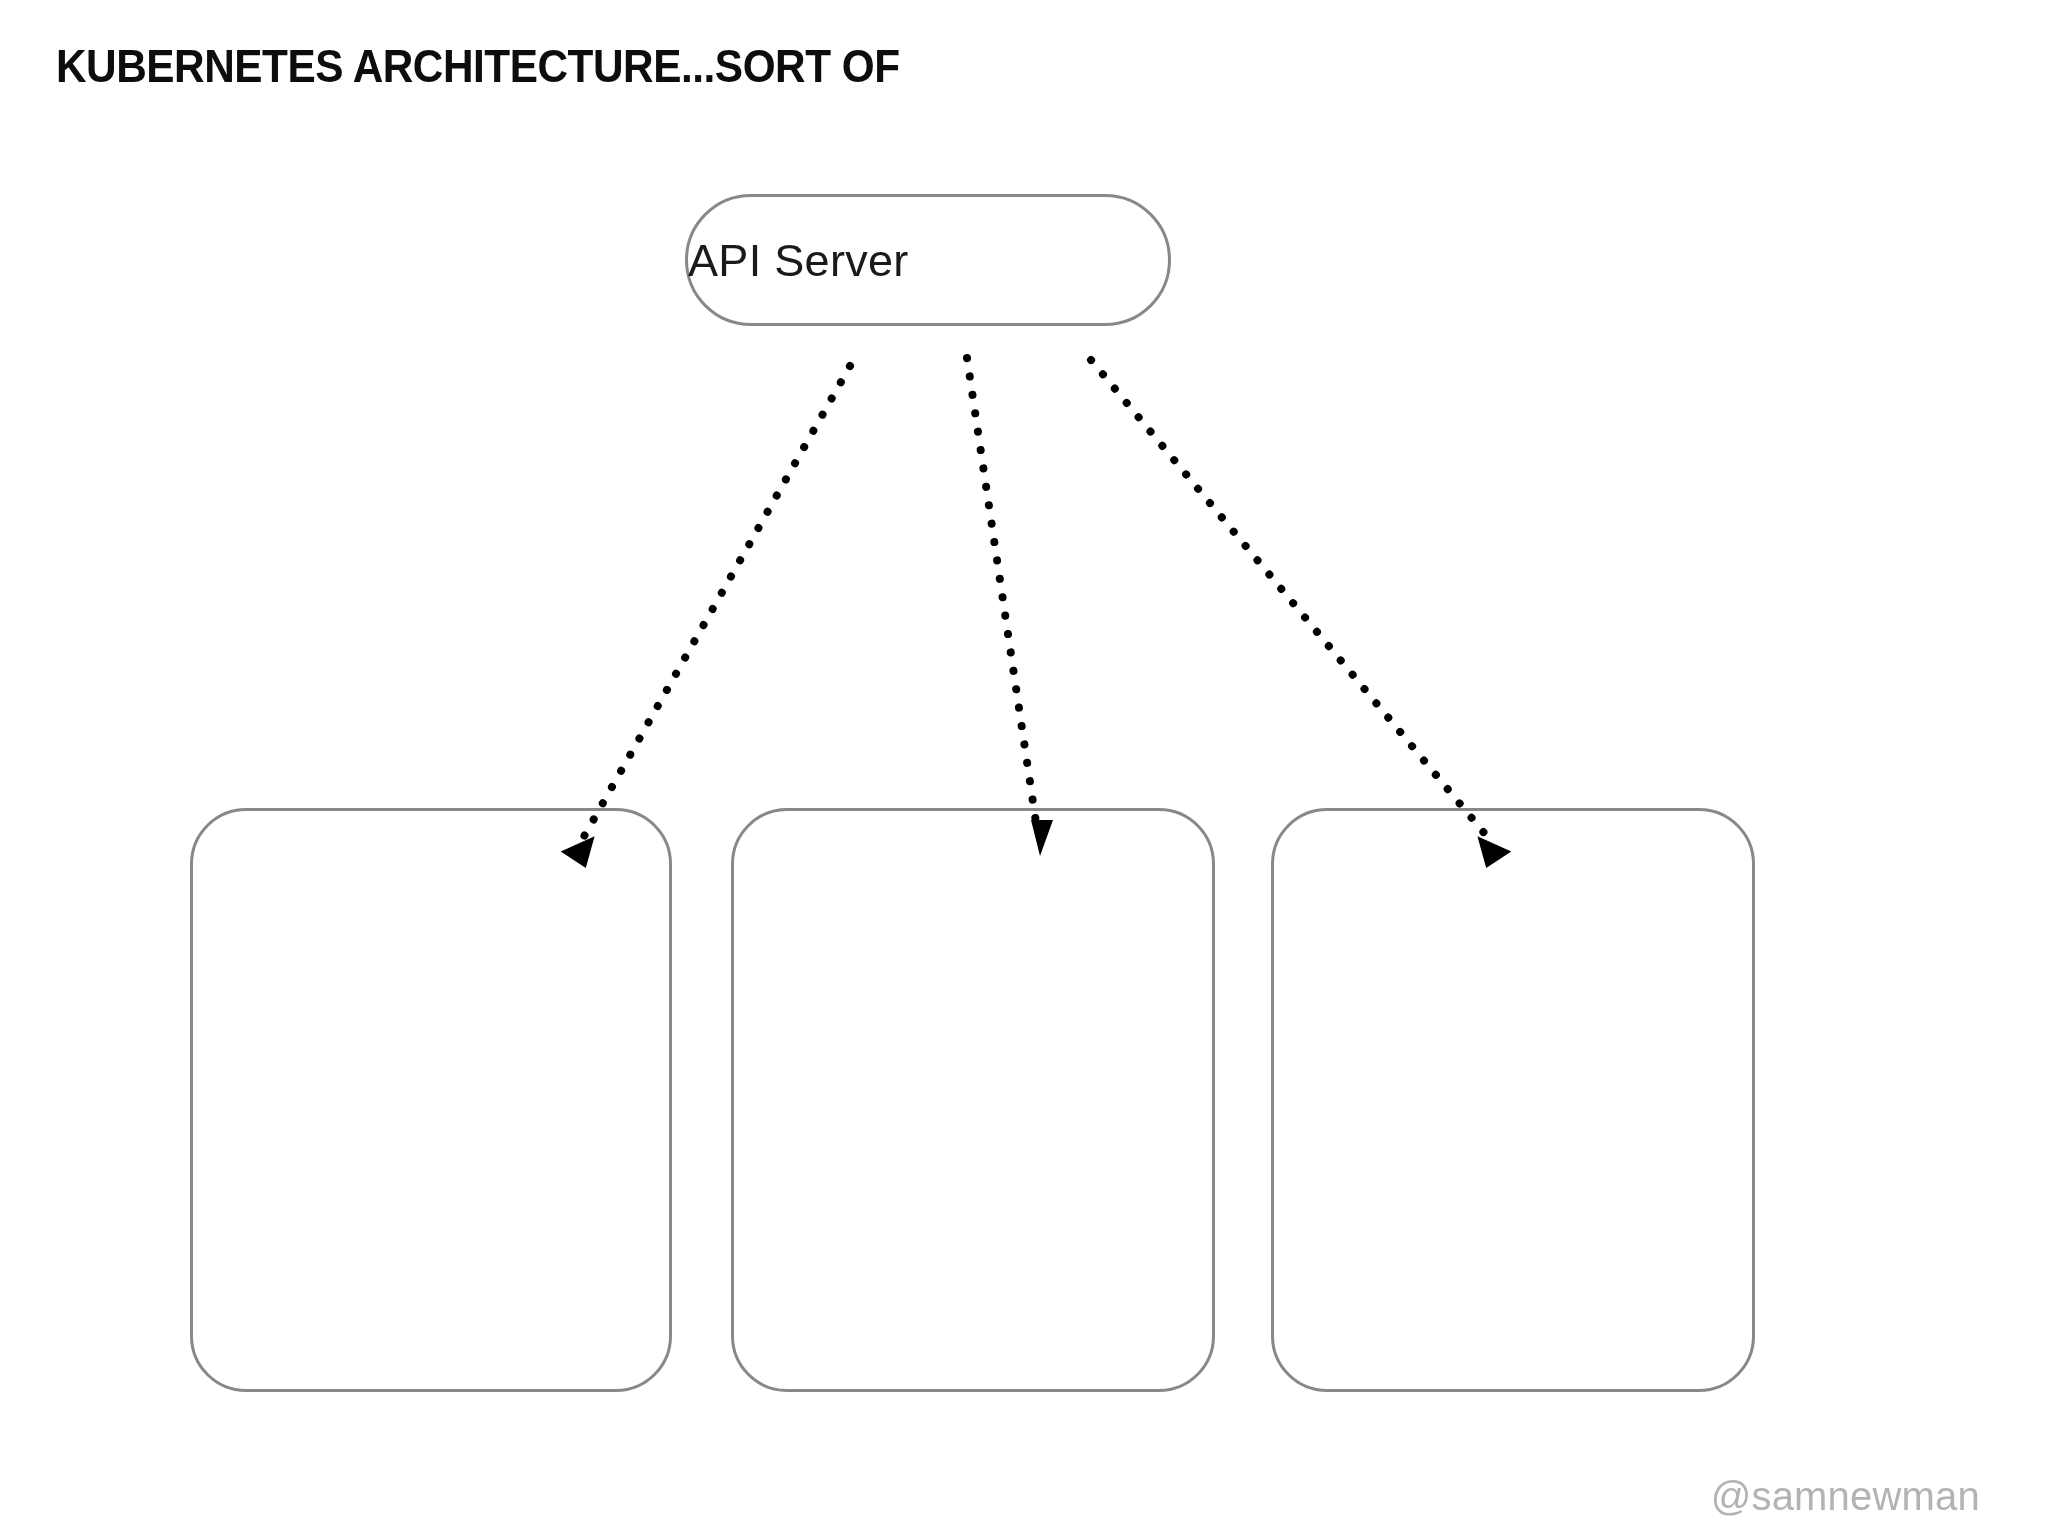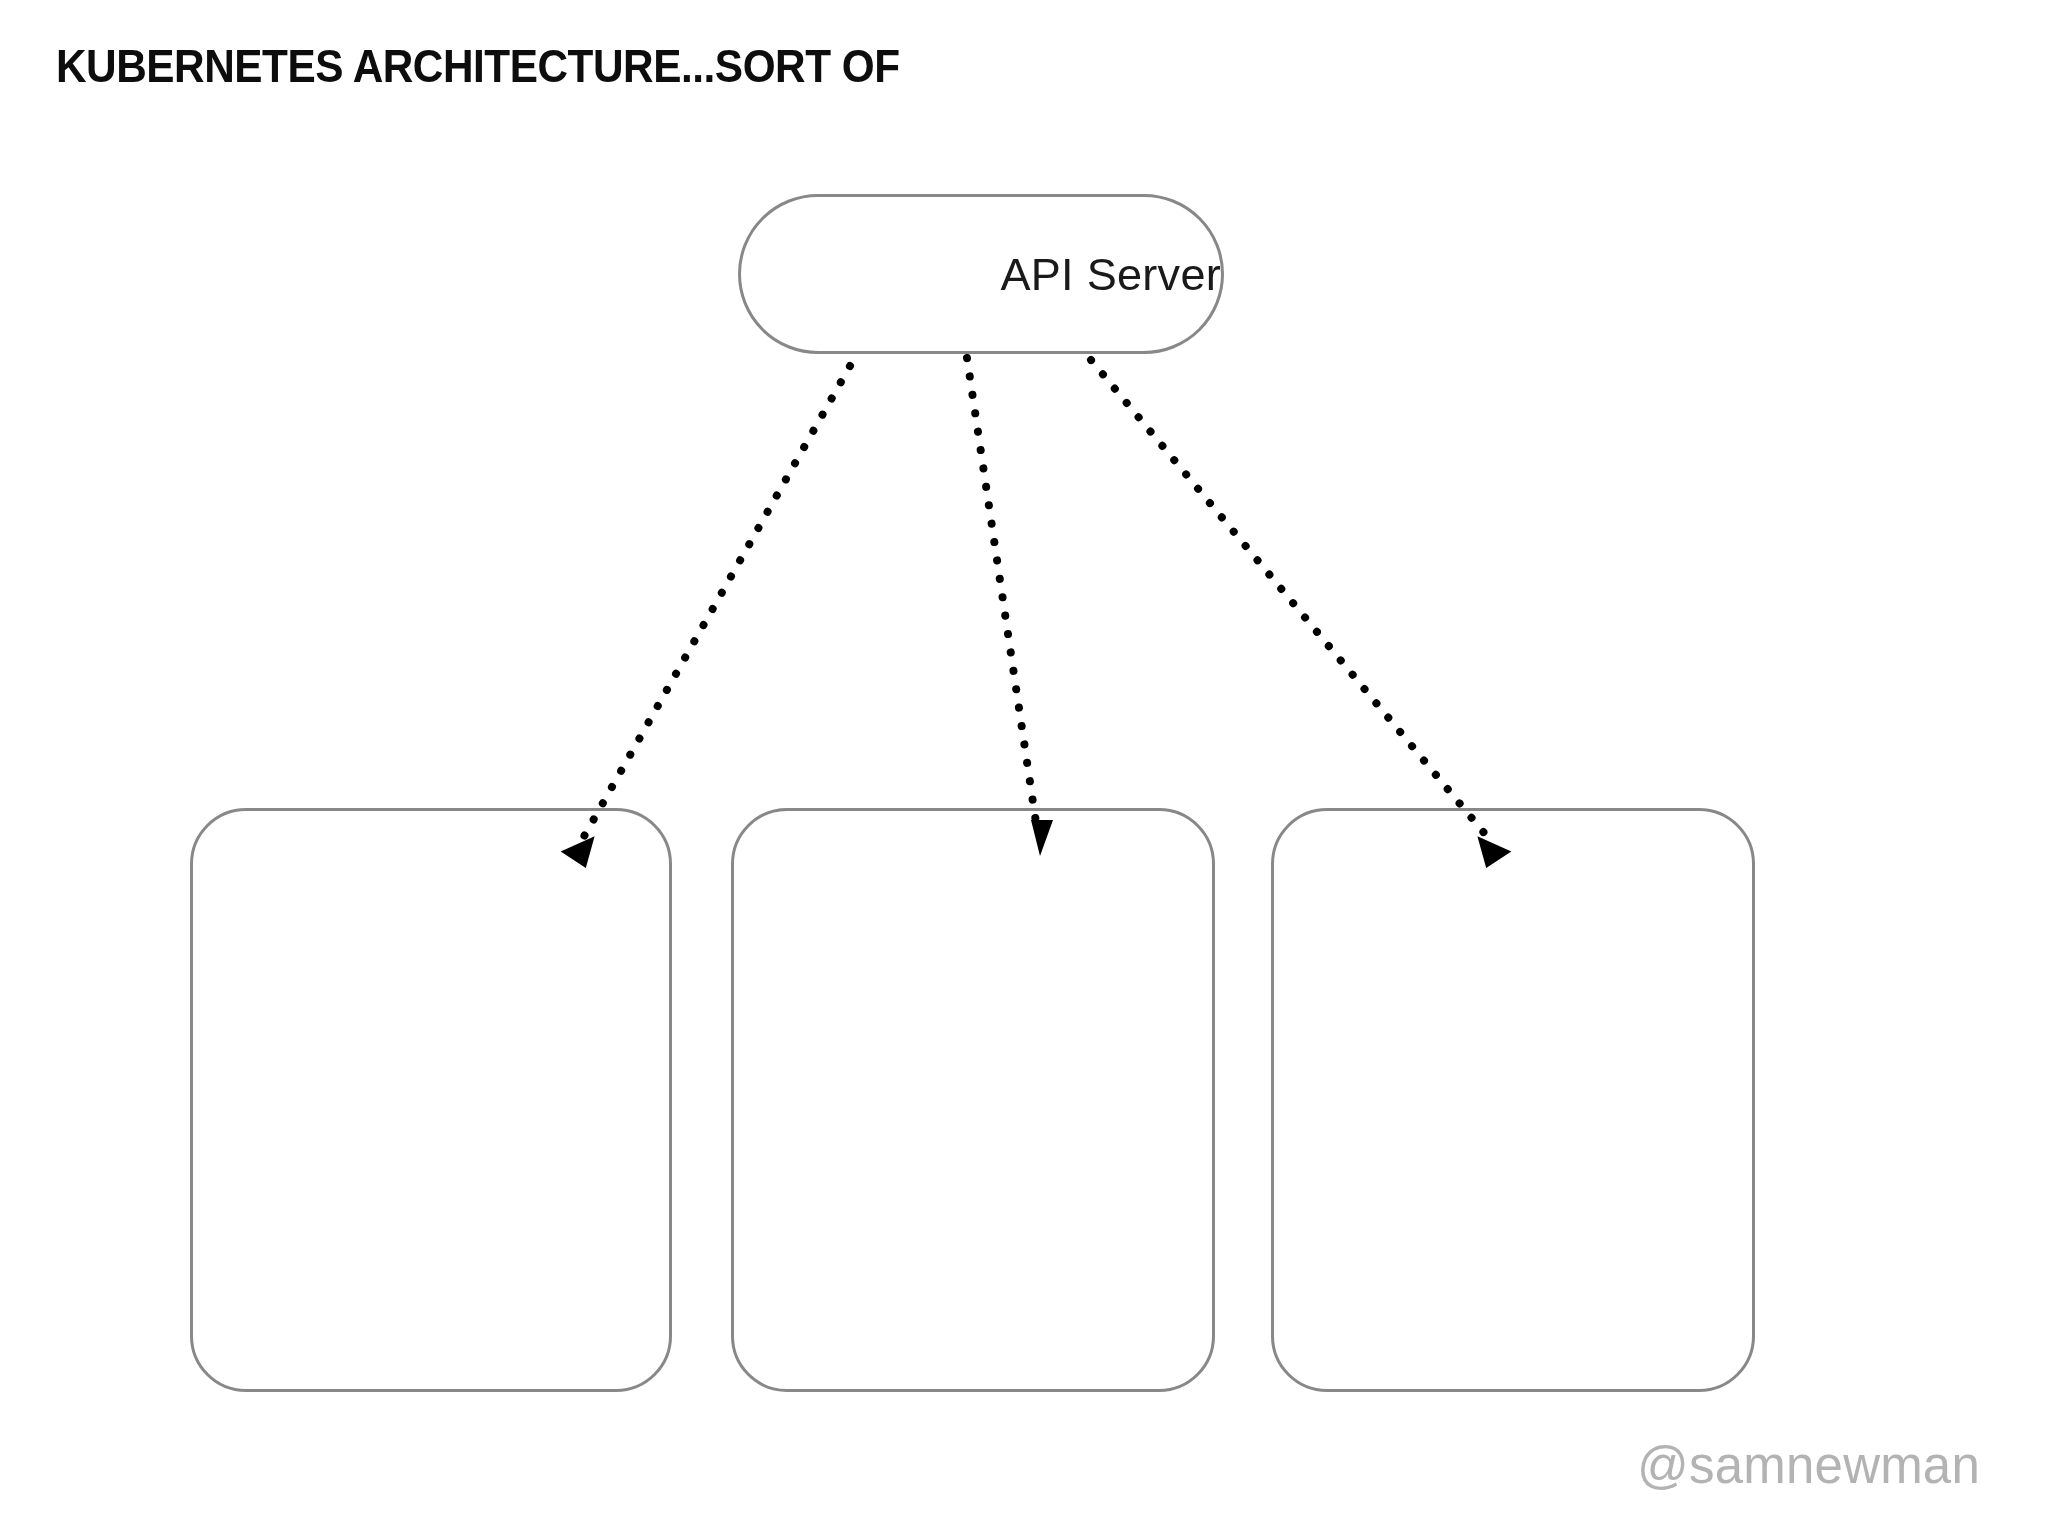--- a/index.html
+++ b/index.html
@@ -52,28 +52,28 @@
   }
 
   
   .node {
     position: absolute;
     box-sizing: border-box;
     border: 3px solid #888888;
     background: transparent;
   }
   .node-api {
-    left: 738px;
+    left: 685px;
     top: 194px;
     width: 486px;
-    height: 160px;
+    height: 132px;
     border-radius: 80px;
     display: flex;
     align-items: center;
-    justify-content: flex-end;
+    justify-content: flex-start;
   }
   .node-api-label {
     font-family: "Liberation Sans", "DejaVu Sans", sans-serif;
     font-size: 45px;
     font-weight: 300;
     color: #1a1a1a;
     letter-spacing: 0.3px;
     line-height: 1;
   }
 
@@ -88,23 +88,23 @@
 
   .node-body {
     position: absolute;
     left: 0; top: 0; right: 0; bottom: 0;
   }
 
   
   .watermark {
     position: absolute;
     right: 68px;
-    bottom: 45px;
+    bottom: 20px;
     font-family: "Liberation Sans", "DejaVu Sans", sans-serif;
-    font-size: 51px;
+    font-size: 40px;
     font-weight: 300;
     color: #b3b3b3;
     letter-spacing: 0.2px;
     line-height: 1;
     white-space: nowrap;
     margin-top: 8px;
   }
 </style>
 </head>
 <body>

